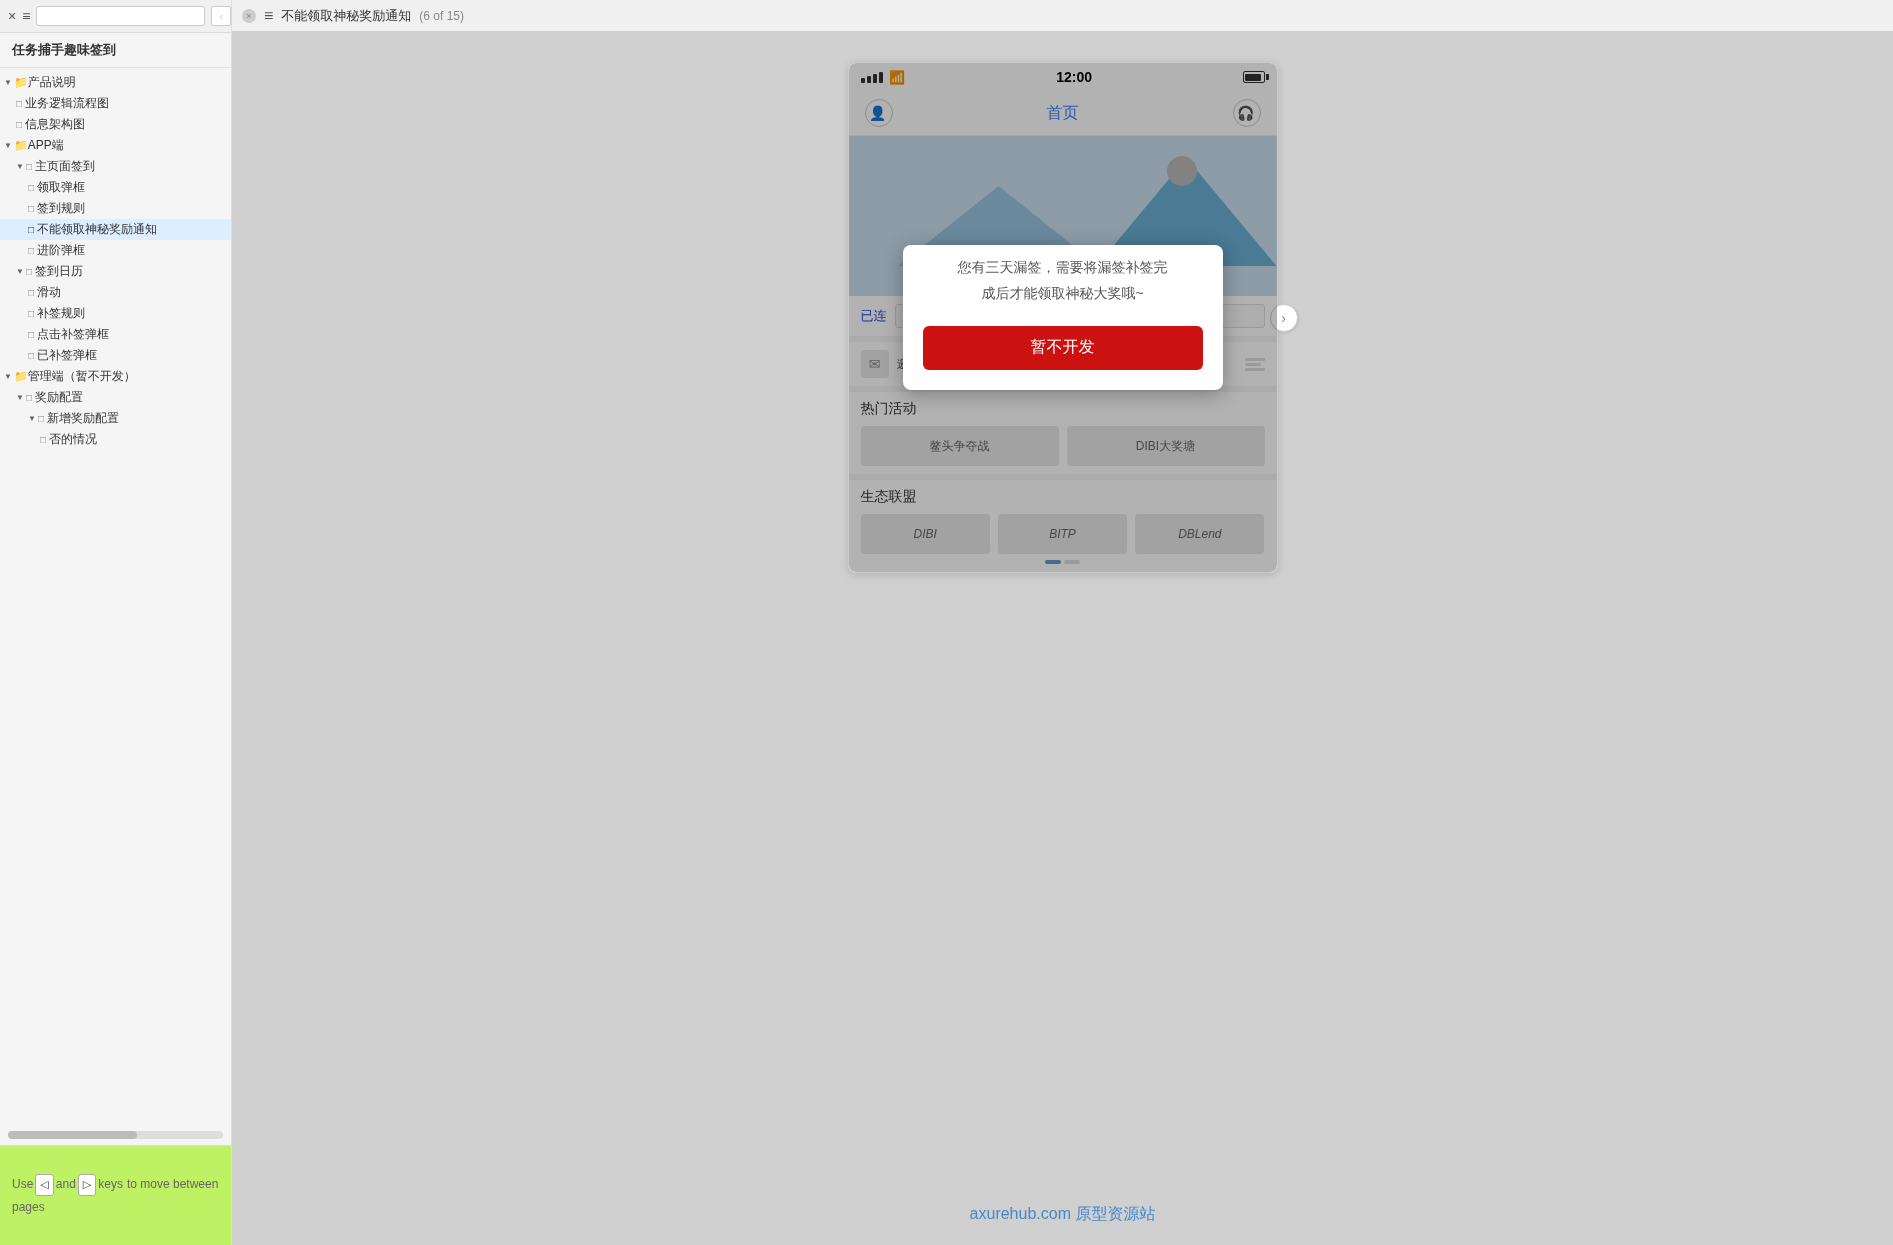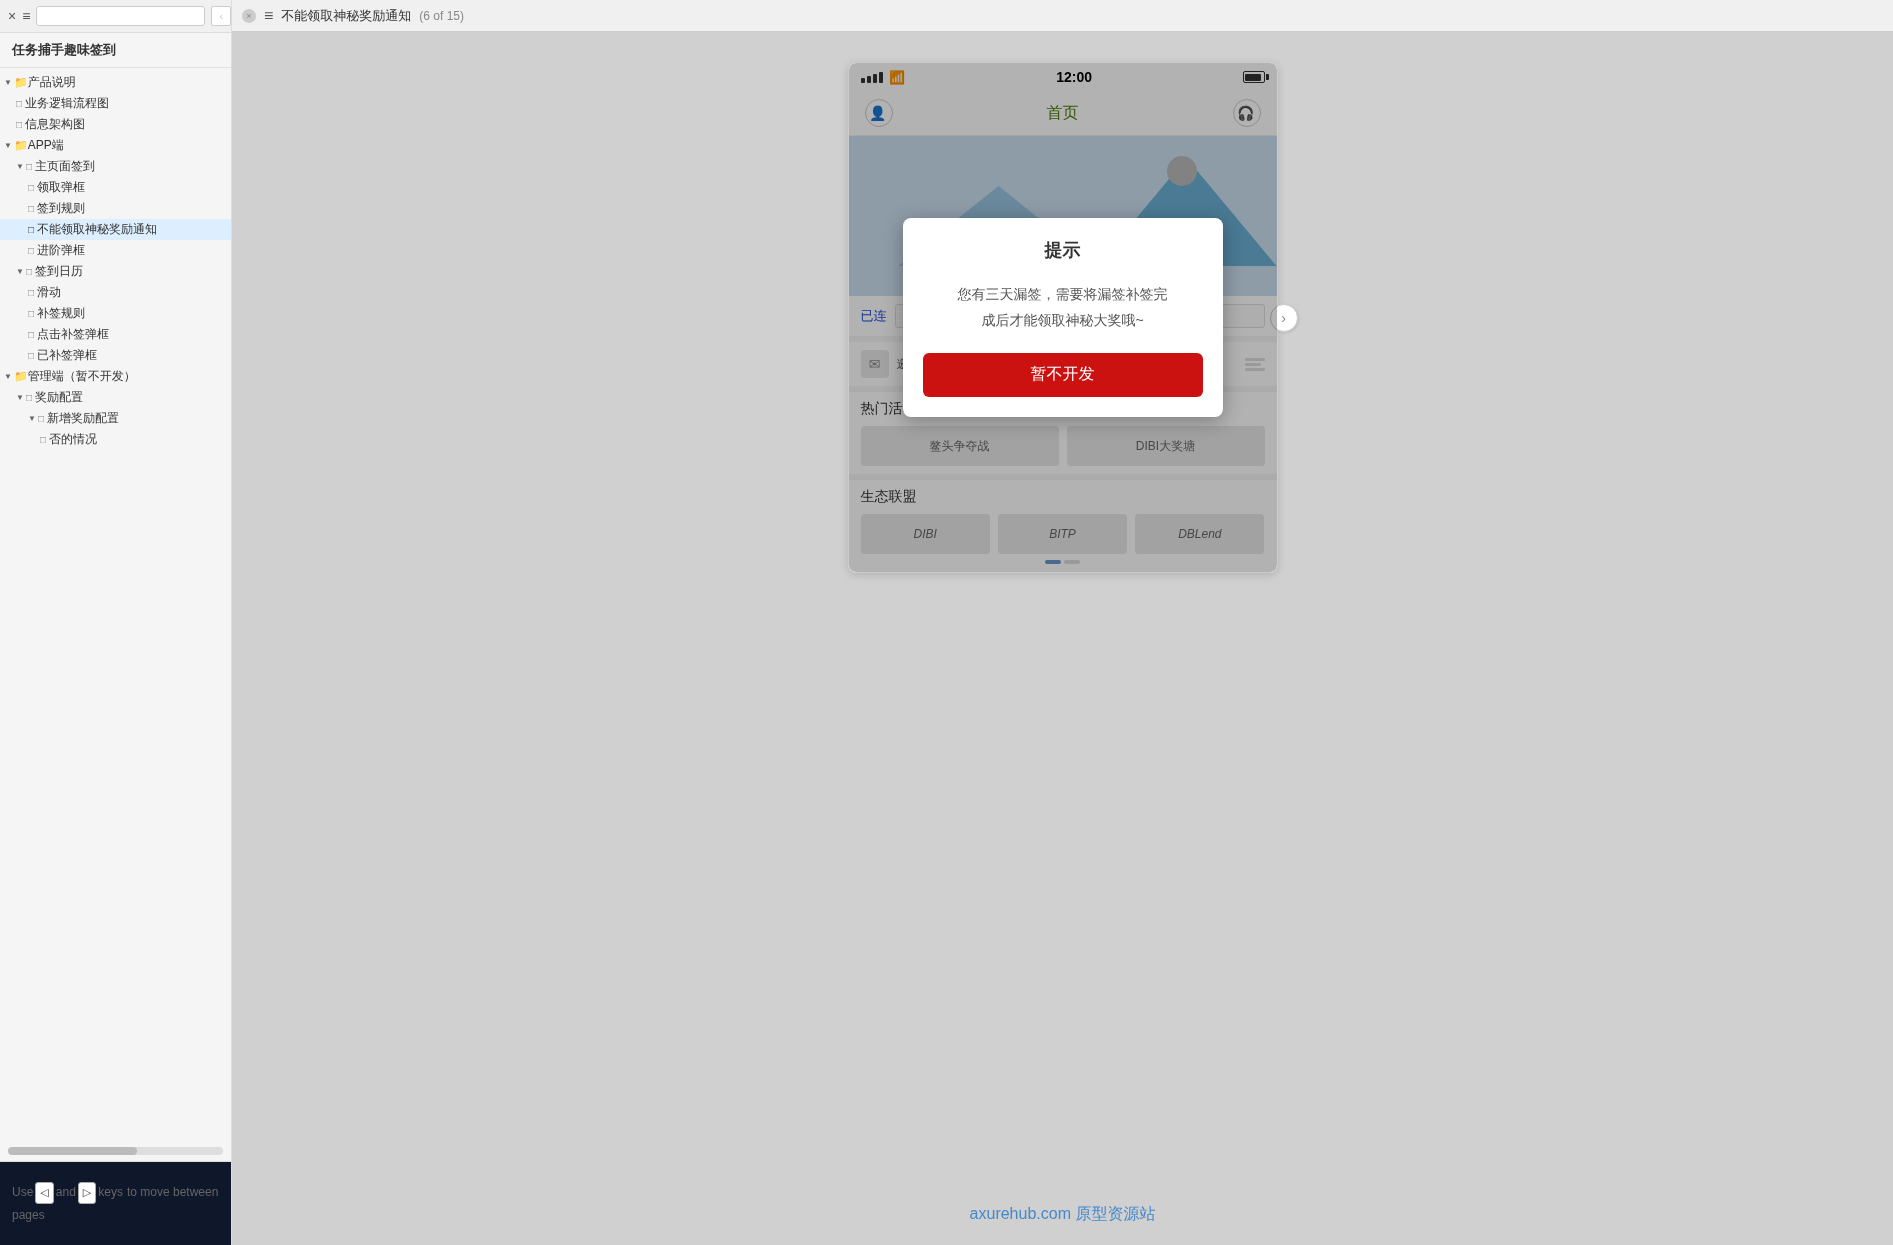--- a/index.html
+++ b/index.html
@@ -21,21 +21,21 @@
     .tree-item.active { background: #ddeeff; }
     .tree-item.active span { color: #333; }
     .indent-0 { padding-left: 4px; }
     .indent-1 { padding-left: 16px; }
     .indent-2 { padding-left: 28px; }
     .indent-3 { padding-left: 40px; }
     .folder-icon { color: #1a6aa0; font-size: 11px; }
     .page-icon { color: #888; font-size: 10px; }
     .triangle { font-size: 8px; color: #666; margin-right: 2px; }
 
-    .sidebar-footer { padding: 20px 12px; border-top: 1px solid #ddd; background: #0f172a; }
+    .sidebar-footer { padding: 28px 12px; border-top: 1px solid #ddd; background: #bef264; }
     .footer-hint { display: flex; align-items: center; flex-wrap: wrap; font-size: 12px; color: #666; line-height: 1.6; gap: 2px; }
     .key-box { border: 1px solid #aaa; border-radius: 3px; padding: 1px 4px; font-size: 11px; background: white; color: #333; display: inline-flex; align-items: center; }
     .scrollbar-area { padding: 6px 8px; }
     .h-scrollbar { width: 100%; height: 8px; background: #ddd; border-radius: 4px; overflow: hidden; }
     .h-scrollbar-thumb { width: 60%; height: 100%; background: #bbb; border-radius: 4px; }
 
     
     .main { flex: 1; display: flex; flex-direction: column; background: #d0d0d0; position: relative; overflow: hidden; }
 
     
@@ -57,21 +57,21 @@
     .signal-bar { width: 4px; background: #333; border-radius: 1px; }
     .wifi-icon { font-size: 13px; color: #333; margin-left: 4px; }
     .status-time { font-size: 14px; font-weight: 700; }
     .battery { width: 22px; height: 12px; border: 1.5px solid #333; border-radius: 2px; position: relative; display: inline-flex; align-items: center; }
     .battery::after { content: ''; width: 3px; height: 6px; background: #333; border-radius: 0 1px 1px 0; position: absolute; right: -5px; top: 50%; transform: translateY(-50%); }
     .battery-fill { width: 80%; height: 70%; background: #333; border-radius: 1px; margin: 0 1px; }
 
     
     .phone-header { display: flex; align-items: center; justify-content: space-between; padding: 8px 16px; background: white; border-bottom: 1px solid #eee; }
     .phone-header-icon { width: 28px; height: 28px; border: 1px solid #ccc; border-radius: 50%; display: flex; align-items: center; justify-content: center; font-size: 14px; color: #888; }
-    .phone-header-title { font-size: 16px; font-weight: 500; color: #4d7c0f; }
+    .phone-header-title { font-size: 16px; font-weight: 500; color: #3b82f6; }
 
     
     .banner { height: 160px; background: #cce0f0; position: relative; overflow: hidden; }
     .banner-shape1 { position: absolute; bottom: 30px; left: 50px; width: 200px; height: 100px; background: #99c4e0; clip-path: polygon(0 100%, 100px 20%, 200px 100%); }
     .banner-shape2 { position: absolute; bottom: 30px; right: 0px; width: 180px; height: 120px; background: #6aafd4; clip-path: polygon(0 100%, 90px 10%, 180px 100%); }
     .banner-circle { position: absolute; top: 20px; right: 80px; width: 30px; height: 30px; border-radius: 50%; background: #bbb; }
     .banner-dots { position: absolute; bottom: 10px; left: 50%; transform: translateX(-50%); display: flex; gap: 6px; }
     .banner-dot { width: 8px; height: 8px; border-radius: 50%; background: rgba(255,255,255,0.6); }
     .banner-dot.active { background: white; }
 
@@ -325,21 +325,20 @@
             <div class="eco-dots">
               <div class="eco-dot active"></div>
               <div class="eco-dot"></div>
             </div>
           </div>
 
         </div>
 
         <div class="modal-overlay">
           <div class="modal">
-            <div class="modal-title">提示</div>
             <div class="modal-body">您有三天漏签，需要将漏签补签完<br>成后才能领取神秘大奖哦~</div>
             <div class="modal-footer">
               <button class="modal-btn">暂不开发</button>
             </div>
           </div>
         </div>
 
       </div>
 
       <div class="next-arrow">›</div>

